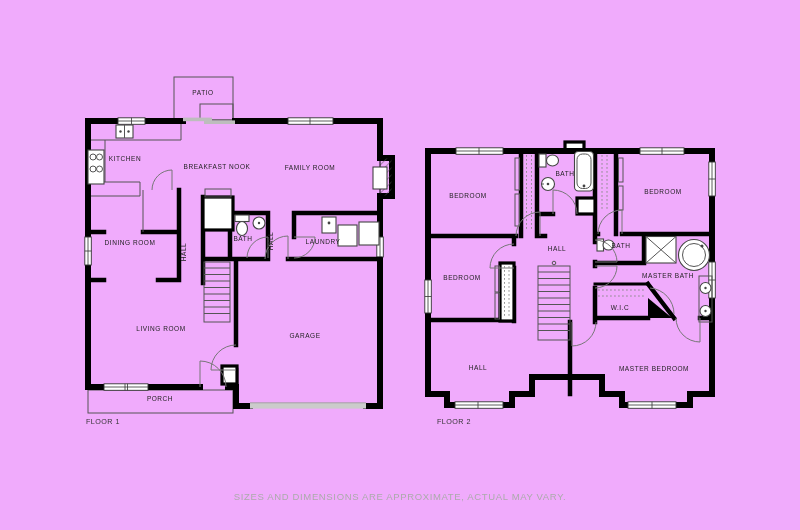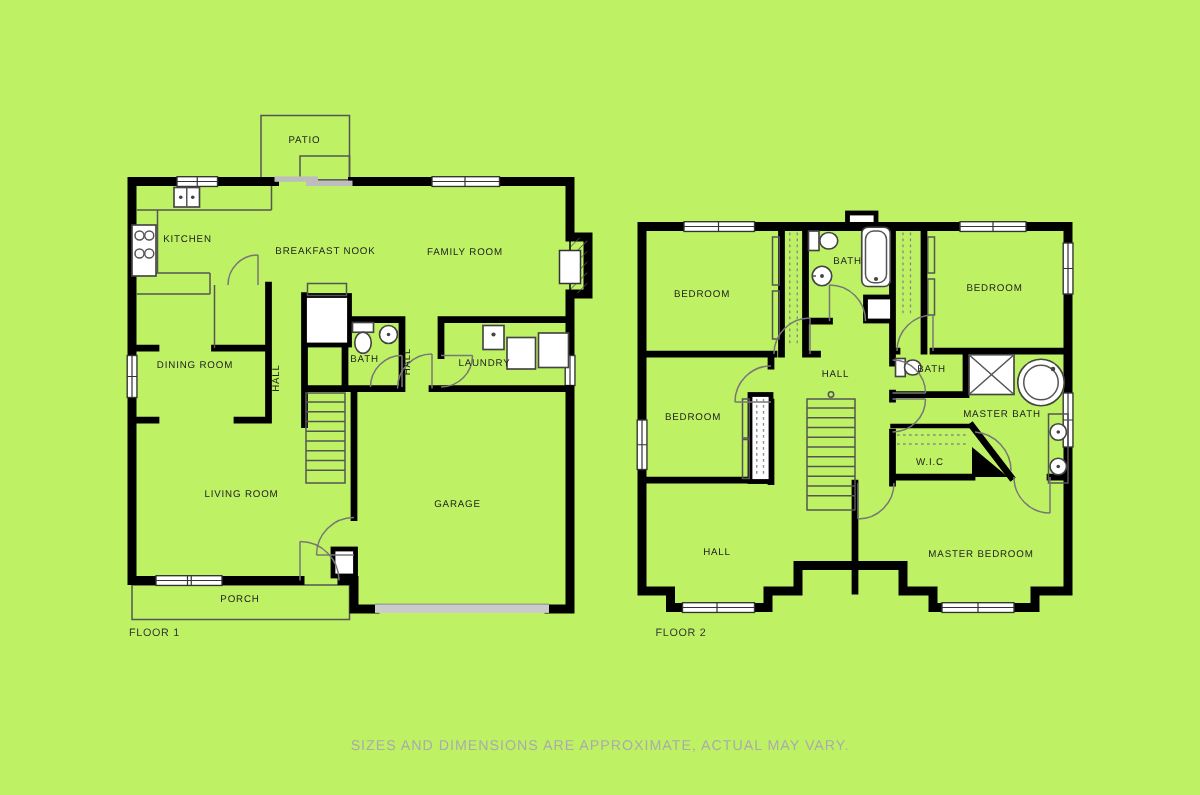--- a/index.html
+++ b/index.html
@@ -1,16 +1,16 @@
 <!DOCTYPE html>
 <html><head>
 <meta charset="utf-8">
 <style>
   html,body{margin:0;padding:0;background:#ffffff;}
-  .stage{width:800px;height:530px;position:relative;background:#bef264;overflow:hidden;}
+  .stage{width:800px;height:530px;position:relative;background:#f0abfc;overflow:hidden;}
   svg{display:block;}
   .w6{stroke:#000;stroke-width:6;fill:none;stroke-linecap:square;}
   .w4{stroke:#000;stroke-width:4.5;fill:none;stroke-linecap:square;}
   .w3{stroke:#000;stroke-width:3;fill:none;stroke-linecap:square;}
   .box3{stroke:#000;stroke-width:3.2;fill:#fff;}
   .thin{stroke:#555;stroke-width:1;fill:none;}
   .fix{stroke:#444;stroke-width:1.1;fill:#fff;}
   .arc{stroke:#777;stroke-width:1;fill:none;}
   .dot{stroke:#8a8a8a;stroke-width:0.9;fill:none;stroke-dasharray:1.8 2.2;}
   .win{fill:#fff;stroke:#333;stroke-width:0.9;}

